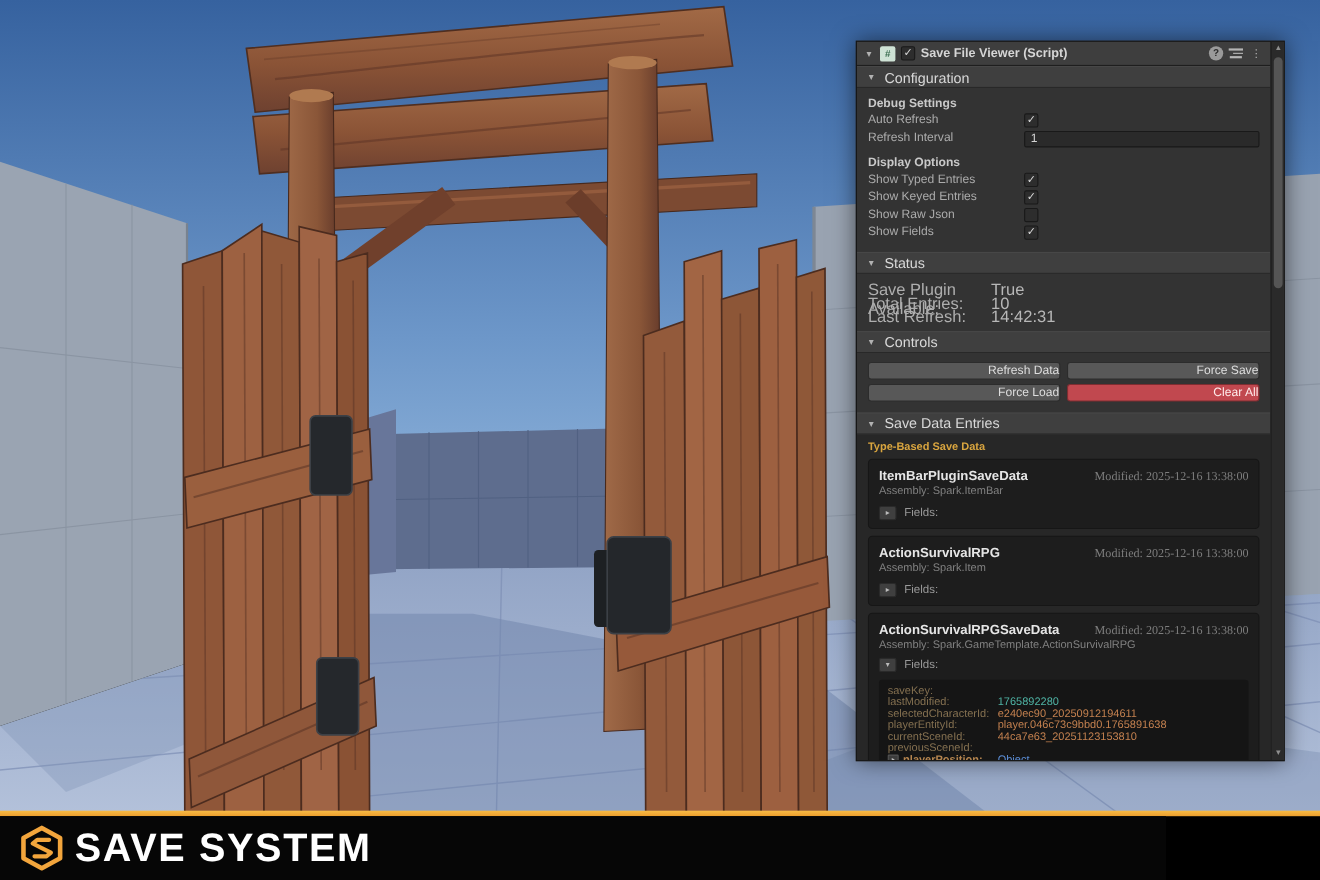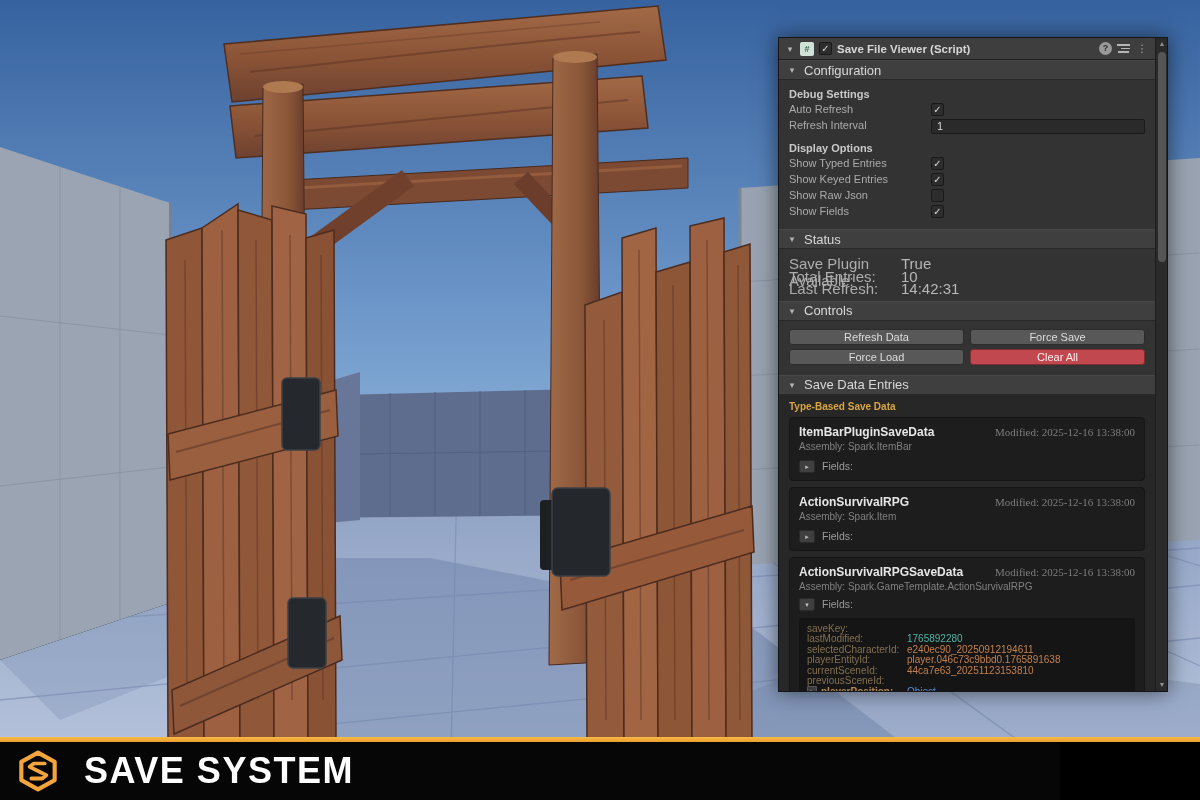--- a/index.html
+++ b/index.html
@@ -59,21 +59,21 @@
                color:#d5d5d5; font-size:11px; line-height:13px; padding:0 5px; }
 
   
   .st-row { display:flex; height:12.5px; font-size:15px; color:#aeaeae; }
   .st-row .lbl { width:112px; flex:0 0 auto; }
   .st-row .val { color:#b7b7b7; }
 
   
   .btn-grid { display:grid; grid-template-columns:1fr 1fr; gap:4px 6px; padding:2px 0 2px 0; }
   .u-btn { height:16px; background:#585858; border:1px solid #2c2c2c; border-radius:3px;
-           color:#dddddd; font-size:11px; text-align:center; line-height:14px; }
+           color:#dddddd; font-size:11px; text-align:right; line-height:14px; }
   .u-btn.danger { background:#c1484f; border-color:#7e2d31; color:#ffecec; }
 
   
   .entries-wrap { background:#272727; padding:6px 10px 10px 10px; }
   .group-label { font-weight:bold; font-size:10px; height:16px; }
   .entry-card { background:#1d1d1d; border:1px solid #161616; border-radius:4px; padding:7px 9px 6px 9px; margin-bottom:6px; }
   .entry-top { display:flex; align-items:baseline; }
   .entry-name { font-weight:bold; color:#e6e6e6; font-size:12px; flex:1 1 auto; }
   .entry-mod { color:#7d7d7d; font-size:11px;font-family:Liberation Serif, serif; }
   .entry-asm { color:#808080; font-size:10px; margin-top:2px; }
@@ -91,21 +91,21 @@
   .mini-fold { width:10px; height:9px; background:#3c3c3c; border:1px solid #555; border-radius:1px;
                color:#bbb; font-size:5.5px; line-height:8px; text-align:center; margin-right:4px; flex:0 0 auto; }
   .v-num { color:#4fb3a4; }
   .v-str { color:#c3804f; }
   .v-obj { color:#5b8dd6; }
 
   
   #banner-line { position:absolute; left:0; top:737px; width:1200px; height:5px;
                  background:linear-gradient(#f7bb45, #ec9e2d); }
   #banner { position:absolute; left:0; top:742px; width:1060px; height:58px; background:#060606;
-            display:flex; align-items:center; padding-left:18px; gap:26px; }
+            display:flex; align-items:center; padding-left:18px; gap:10px; }
   #banner-title { color:#ffffff; font-size:36px; font-weight:800; letter-spacing:1.5px; }
 </style>
 </head>
 <body>
 
 <div id="stage">
 
   <svg id="scene" viewBox="0 0 1200 741" preserveAspectRatio="none">
     <defs>
       <linearGradient id="sky" x1="0" y1="0" x2="0" y2="1">

